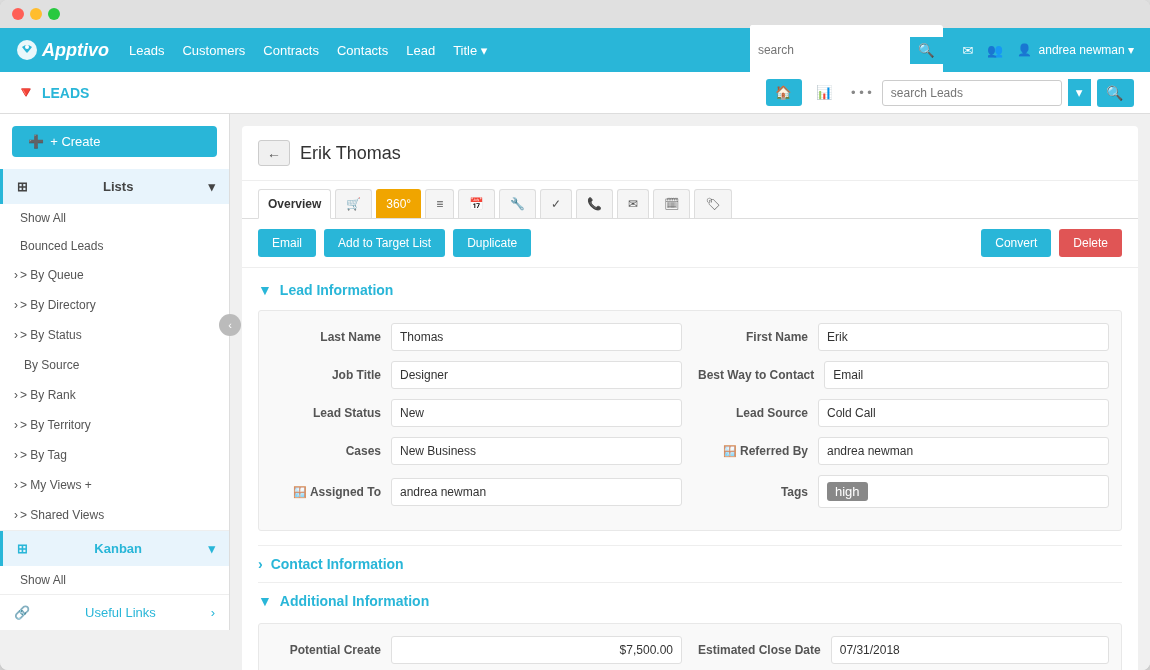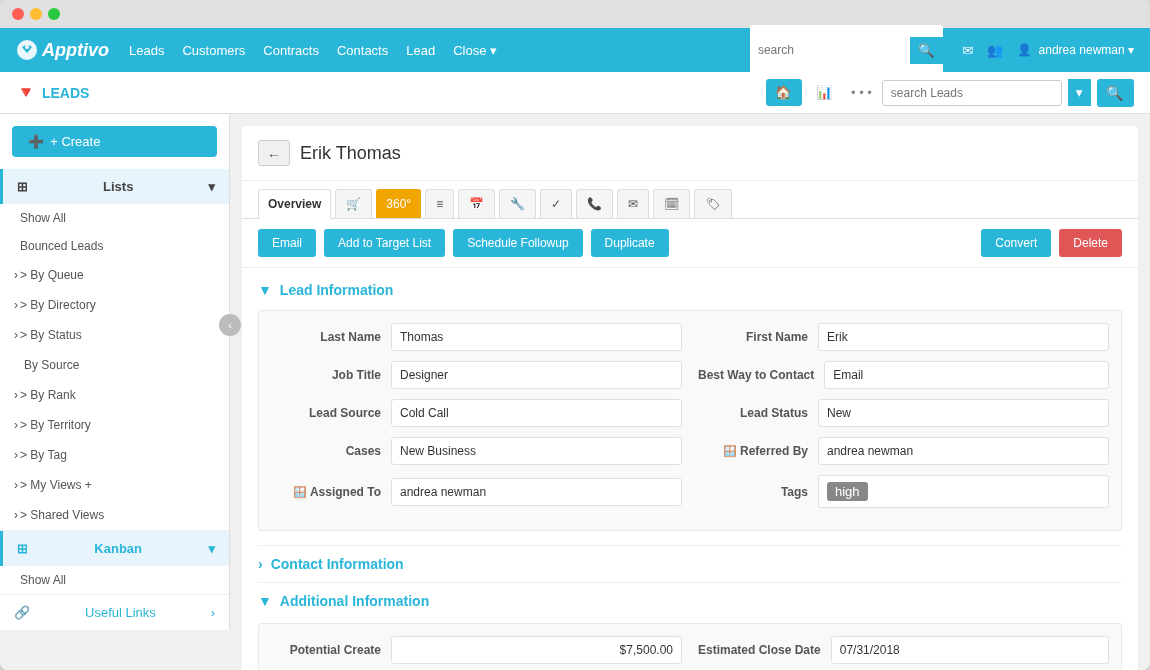--- a/index.html
+++ b/index.html
@@ -123,21 +123,21 @@
         <circle cx="11" cy="8" r="2" fill="white"></circle>
       </svg>
       <span>Apptivo</span>
     </div>
     <div class="nav-links">
       <a class="nav-link">Leads</a>
       <a class="nav-link">Customers</a>
       <a class="nav-link">Contracts</a>
       <a class="nav-link">Contacts</a>
       <a class="nav-link">Lead</a>
-      <a class="nav-link">Close ▾</a>
+      <a class="nav-link">Title ▾</a>
     </div>
     <div class="nav-spacer"></div>
     <div class="search-bar">
       <input type="text" placeholder="search" style="">
       <button class="search-btn">🔍</button>
     </div>
     <div class="top-icons">
       <span style="cursor:pointer;">✉</span>
       <span style="cursor:pointer;">👥</span>
       <div class="user-info">
@@ -254,21 +254,20 @@
           <div class="tab tab-icon">✓</div>
           <div class="tab tab-icon">📞</div>
           <div class="tab tab-icon">✉</div>
           <div class="tab tab-icon">🗓</div>
           <div class="tab tab-icon">🏷</div>
         </div>
 
         <div class="action-bar">
           <button class="action-btn">Email</button>
           <button class="action-btn">Add to Target List</button>
-          <button class="action-btn">Schedule Followup</button>
           <button class="action-btn">Duplicate</button>
           <div style="flex:1;"></div>
           <button class="action-btn">Convert</button>
           <button class="action-btn action-btn-danger">Delete</button>
         </div>
 
         <div class="section">
           <div class="section-header">
             <span>▼</span>
             <span>Lead Information</span>
@@ -292,26 +291,26 @@
                 <span class="field-value">Designer</span>
               </div>
               <div class="form-field">
                 <span class="field-label">Best Way to Contact</span>
                 <span class="field-value">Email</span>
               </div>
             </div>
 
             <div class="form-row">
               <div class="form-field">
+                <span class="field-label">Lead Status</span>
+                <span class="field-value">New</span>
+              </div>
+              <div class="form-field">
                 <span class="field-label">Lead Source</span>
                 <span class="field-value">Cold Call</span>
-              </div>
-              <div class="form-field">
-                <span class="field-label">Lead Status</span>
-                <span class="field-value">New</span>
               </div>
             </div>
 
             <div class="form-row">
               <div class="form-field">
                 <span class="field-label">Cases</span>
                 <span class="field-value">New Business</span>
               </div>
               <div class="form-field">
                 <div class="field-label">

